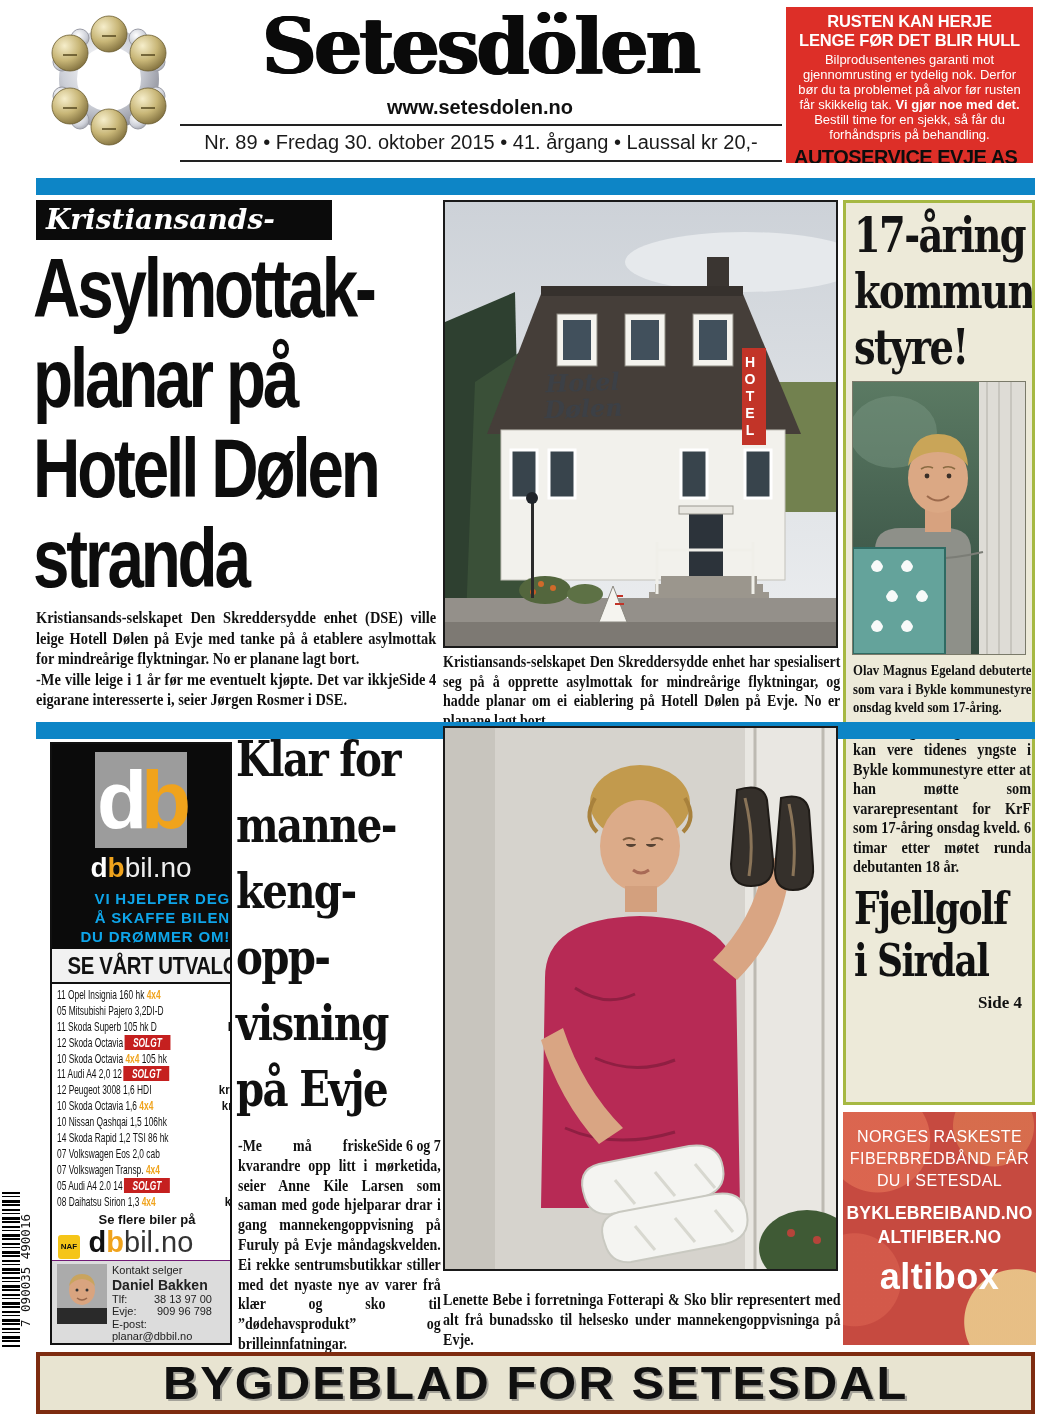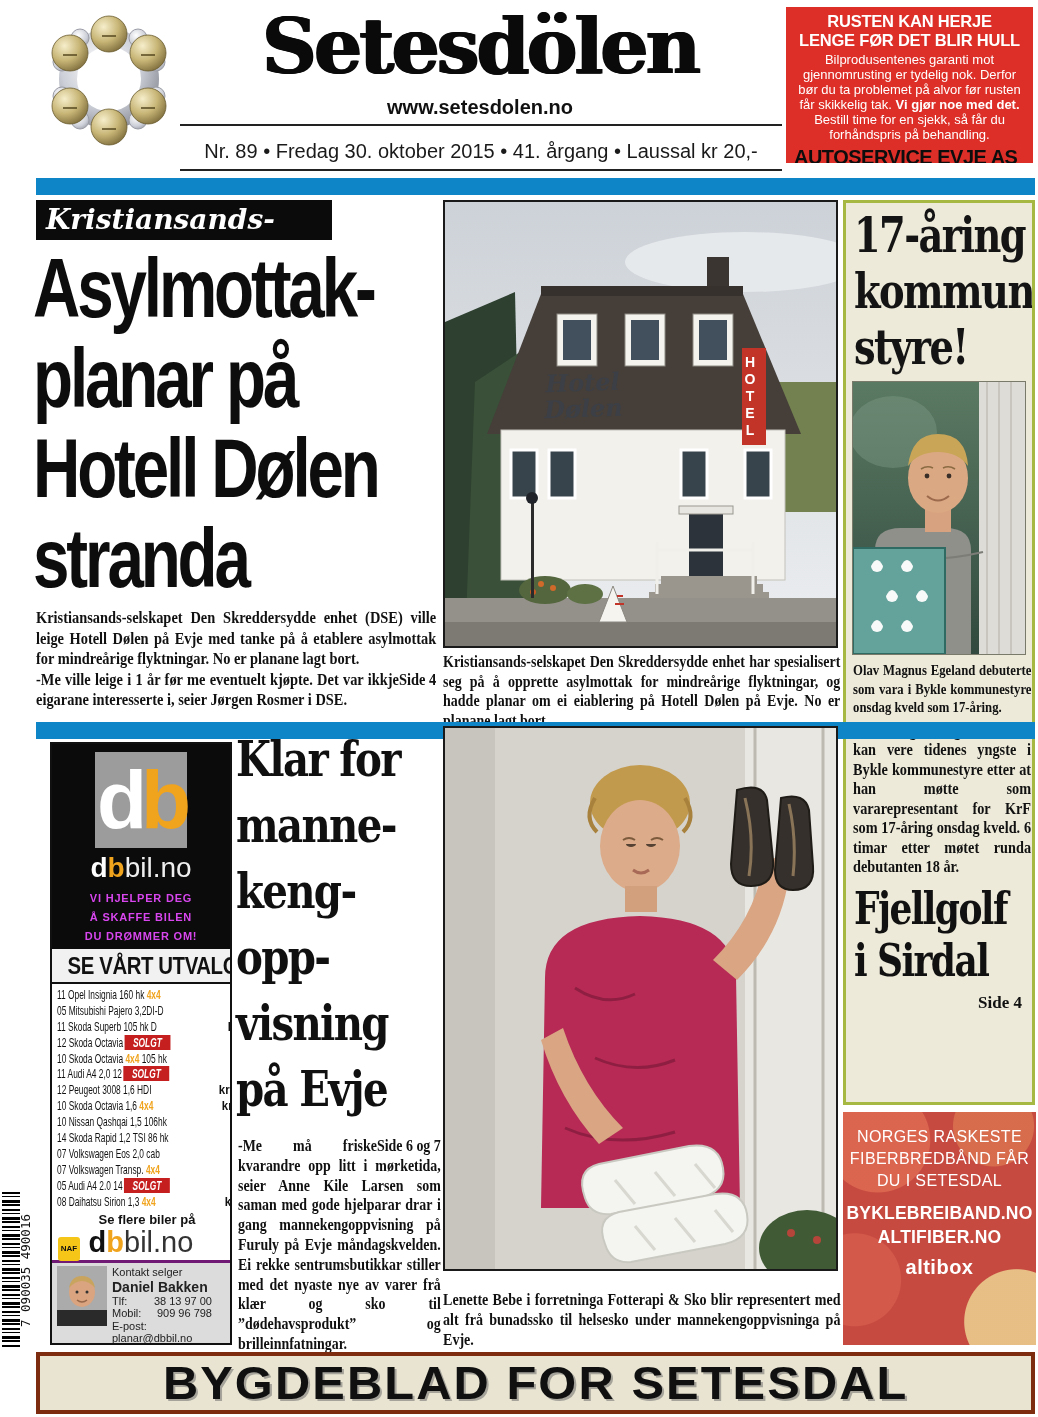--- a/index.html
+++ b/index.html
@@ -7,21 +7,21 @@
         font-family:"Liberation Serif",serif;color:#111;}
   .abs{position:absolute;}
   .sans{font-family:"Liberation Sans",sans-serif;}
 
   
   .masthead{left:178px;top:2px;width:604px;text-align:center;
     font-family:"DejaVu Serif",serif;font-weight:bold;font-size:76px;letter-spacing:-3px;
     color:#0a0a0a;text-shadow:1px 0 0 #0a0a0a,-1px 0 0 #0a0a0a;}
   .site{left:178px;top:96px;width:604px;text-align:center;font-weight:bold;font-size:20px;}
   .dateline-wrap{left:180px;top:124px;width:602px;border-top:2px solid #222;border-bottom:2px solid #222;}
-  .dateline{padding:14px 0 6px;text-align:center;font-size:20px;color:#1a1a1a;}
+  .dateline{padding:5px 0 6px;text-align:center;font-size:20px;color:#1a1a1a;}
 
   
   .asv{left:786px;top:7px;width:247px;height:156px;background:#dd2f28;color:#fff;
        box-sizing:border-box;padding:5px 8px;overflow:hidden;}
   .asv-h{font-weight:900;font-size:16.5px;line-height:19px;text-align:center;letter-spacing:-0.2px;}
   .asv-b{font-size:13px;line-height:15px;text-align:center;margin-top:2px;}
   .asv-co{font-weight:900;font-size:21px;color:#0d0d0d;margin-top:3px;letter-spacing:-0.5px;
           transform:scaleX(.95);transform-origin:0 50%;white-space:nowrap;}
 
   .bluebar{left:36px;width:999px;height:17px;background:#0d85c6;}
@@ -69,35 +69,35 @@
 
   
   .dbad{left:50px;top:742px;width:182px;height:603px;border:2px solid #111;box-sizing:border-box;
     background:#fff;overflow:hidden;position:absolute;font-family:"Liberation Sans",sans-serif;}
   .db-black{height:205px;background:#0b0b0b;text-align:center;padding-top:8px;box-sizing:border-box;}
   .db-sq{width:92px;height:96px;background:#9c9c9c;margin:0 auto;font-weight:bold;font-size:82px;
     line-height:96px;letter-spacing:-6px;}
   .db-sq .d{color:#fff;} .db-sq .b{color:#f0a31c;}
   .db-logo1{margin-top:4px;font-size:28px;color:#eee;}
   .db-logo1 .d{color:#fff;font-weight:800;} .db-logo1 .b{color:#f0a31c;font-weight:800;}
-  .db-tag{margin-top:5px;font-weight:bold;font-size:11px;line-height:19px;color:#d946ef;letter-spacing:.8px;}
+  .db-tag{margin-top:5px;font-weight:bold;font-size:15px;line-height:19px;color:#0ea5e9;letter-spacing:.8px;text-align:right;}
   .db-listhdr{height:33px;border-bottom:2px solid #111;background:#f1f1f1;text-align:center;
     font-weight:900;font-size:24px;line-height:33px;letter-spacing:-0.5px;}
   .db-listhdr span{display:inline-block;transform:scaleX(.85);white-space:nowrap;}
   .db-list{padding:3px 4px 0 5px;}
   .car-row{display:flex;justify-content:space-between;height:15.9px;font-size:13.5px;line-height:15.9px;}
   .car-name{overflow:visible;white-space:nowrap;}
   .car-name>span{display:inline-block;transform:scaleX(.62);transform-origin:0 50%;white-space:nowrap;}
   .sold-badge{background:#c5201f;color:#fff;font-weight:bold;font-style:italic;padding:0 14px;margin:0 2px;}
   .tag-4x4{color:#f0a31c;font-weight:bold;}
   .car-price{font-weight:bold;white-space:nowrap;transform:scaleX(.85);transform-origin:100% 50%;}
   .db-more{text-align:center;font-weight:bold;font-size:13px;margin-top:3px;padding-left:12px;}
   .db-logo2{text-align:center;font-size:29px;color:#333;line-height:30px;}
   .db-logo2 .d{color:#111;font-weight:800;} .db-logo2 .b{color:#f0a31c;font-weight:800;}
-  .db-contact{background:#dcdcdc;border-top:3px solid #701a75;margin-top:3px;padding:3px 5px 0;position:relative;}
+  .db-contact{background:#dcdcdc;border-top:1px solid #701a75;margin-top:3px;padding:3px 5px 0;position:relative;}
   .naf{position:absolute;left:6px;top:-26px;width:22px;height:24px;background:#f5c518;border-radius:3px;
     color:#111;font-weight:900;font-size:8px;text-align:center;line-height:24px;}
   .db-crow{display:flex;gap:5px;}
   .db-ctext{font-size:11px;line-height:12.5px;color:#222;}
   .db-cname{font-weight:bold;font-size:14px;line-height:16px;}
   .db-lv{display:flex;justify-content:space-between;width:100px;}
   .db-addr{ text-align:center;font-weight:bold;font-size:12.5px;line-height:14.5px;margin-top:2px;}
 
   
   .mann-hl{left:236px;top:726px;width:204px;}
@@ -115,21 +115,21 @@
     font-family:"Liberation Sans",sans-serif;box-sizing:border-box;padding-top:14px;overflow:hidden;
     background:
       radial-gradient(circle at 18% 12%, rgba(236,124,92,.55) 0 52px, rgba(0,0,0,0) 53px),
       radial-gradient(circle at 78% 6%, rgba(240,160,96,.4) 0 40px, rgba(0,0,0,0) 41px),
       radial-gradient(circle at 90% 90%, rgba(233,197,137,.95) 0 52px, rgba(0,0,0,0) 53px),
       radial-gradient(circle at 6% 72%, rgba(224,104,84,.5) 0 46px, rgba(0,0,0,0) 47px),
       #c64a40;}
   .alti-l{font-size:16px;line-height:22px;letter-spacing:.4px;}
   .alti-b{font-weight:bold;font-size:17.5px;line-height:24px;margin-top:9px;letter-spacing:.2px;}
   .alti-s{font-size:16px;line-height:22px;margin-top:9px;}
-  .alti-logo{font-weight:bold;font-size:20px;margin-top:7px;letter-spacing:.5px;}
+  .alti-logo{font-weight:bold;font-size:36px;margin-top:7px;letter-spacing:.5px;}
 
   
   .banner{left:36px;top:1352px;width:999px;height:62px;background:#e8e4d1;border:4px solid #7e2c10;
     box-sizing:border-box;text-align:center;overflow:hidden;}
   .banner span{display:inline-block;font-family:"Liberation Sans",sans-serif;font-weight:900;
     font-size:46px;line-height:54px;letter-spacing:2px;color:#101010;
     transform:scaleX(1.06);transform-origin:50% 50%;text-shadow:2px 2px 0 rgba(110,110,110,.55);}
   .barcode{left:0;top:1192px;width:40px;height:156px;}
   .bars{position:absolute;left:2px;top:0;width:18px;height:156px;
     background:repeating-linear-gradient(180deg,#000 0 2px,#fff 2px 4px,#000 4px 5px,#fff 5px 8px,
@@ -419,21 +419,21 @@
           <path d="M20 34 q5 4 10 0" stroke="#96664a" stroke-width="1.5" fill="none"></path>
         </svg>
         <div class="db-ctext">
           <div>Kontakt selger</div>
           <div class="db-cname">Daniel Bakken</div>
           <div class="db-lv">
               <span>Tlf:</span>
               <span>38 13 97 00</span>
             </div>
           <div class="db-lv">
-              <span>Mobil:</span>
+              <span>Evje:</span>
               <span>909 96 798</span>
             </div>
           <div>E-post:</div>
           <div>planar@dbbil.no</div>
         </div>
       </div>
       <div class="db-addr">
         <div>Besøksadresse:</div>
 
       </div>

